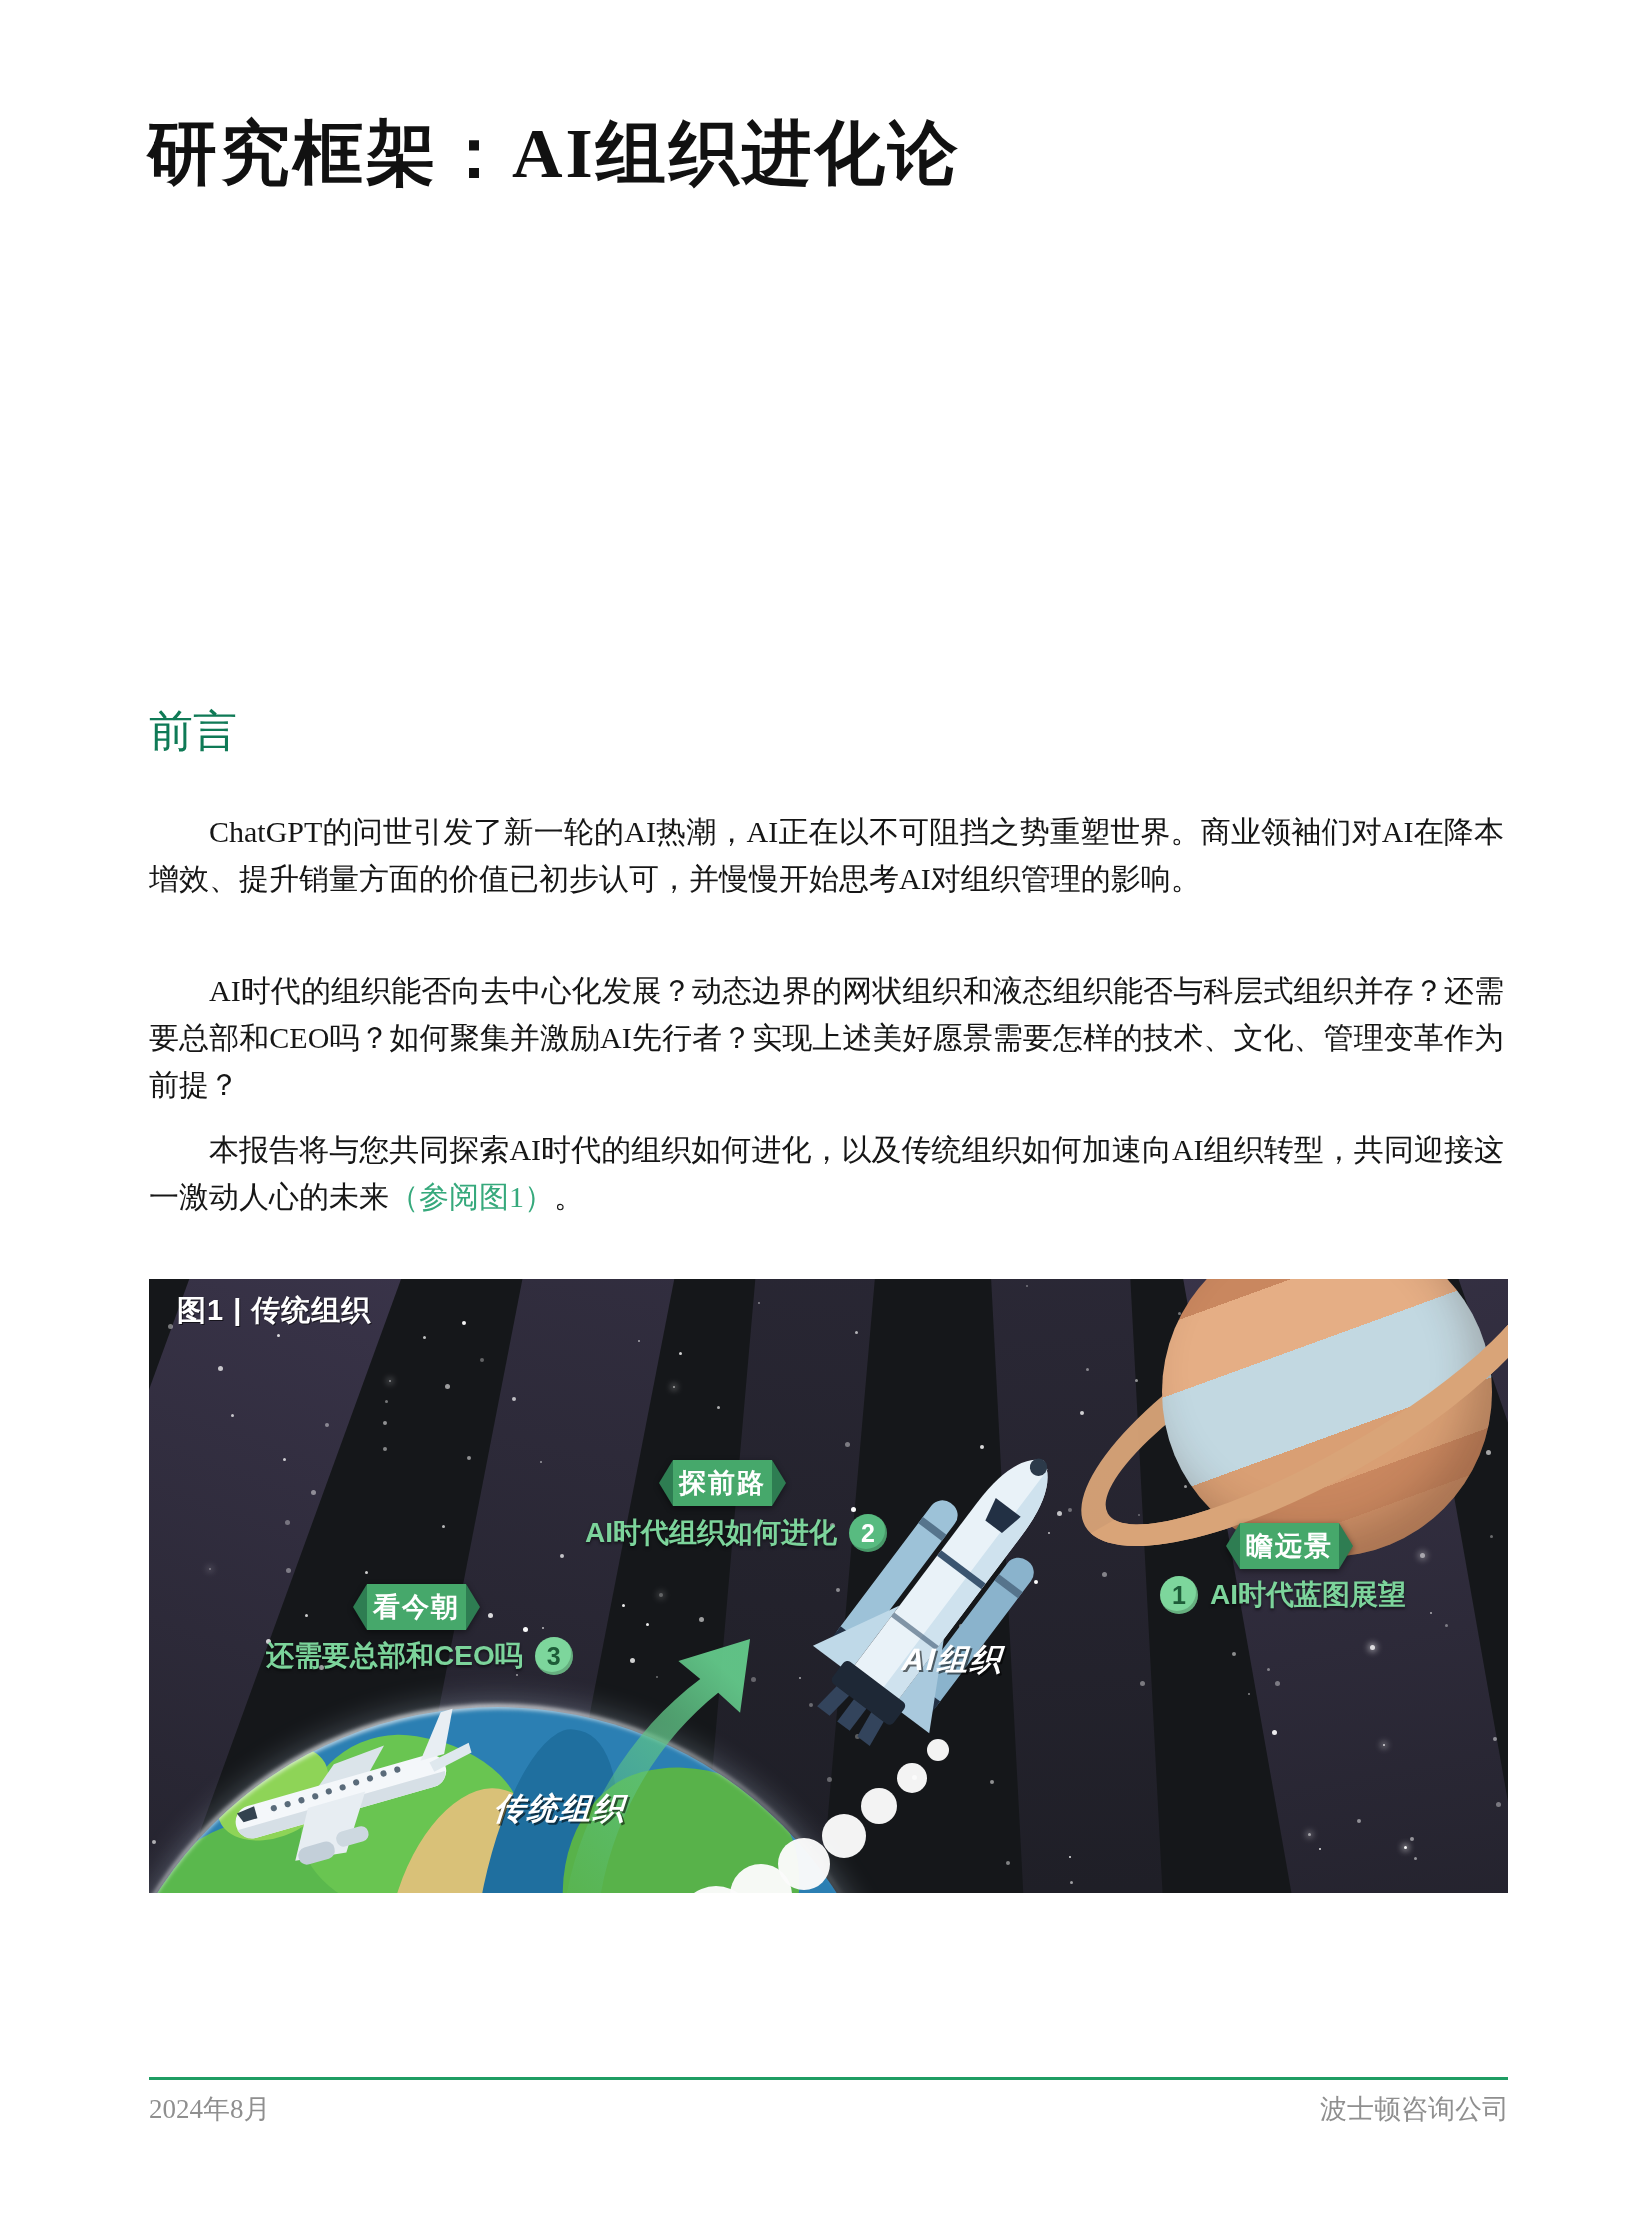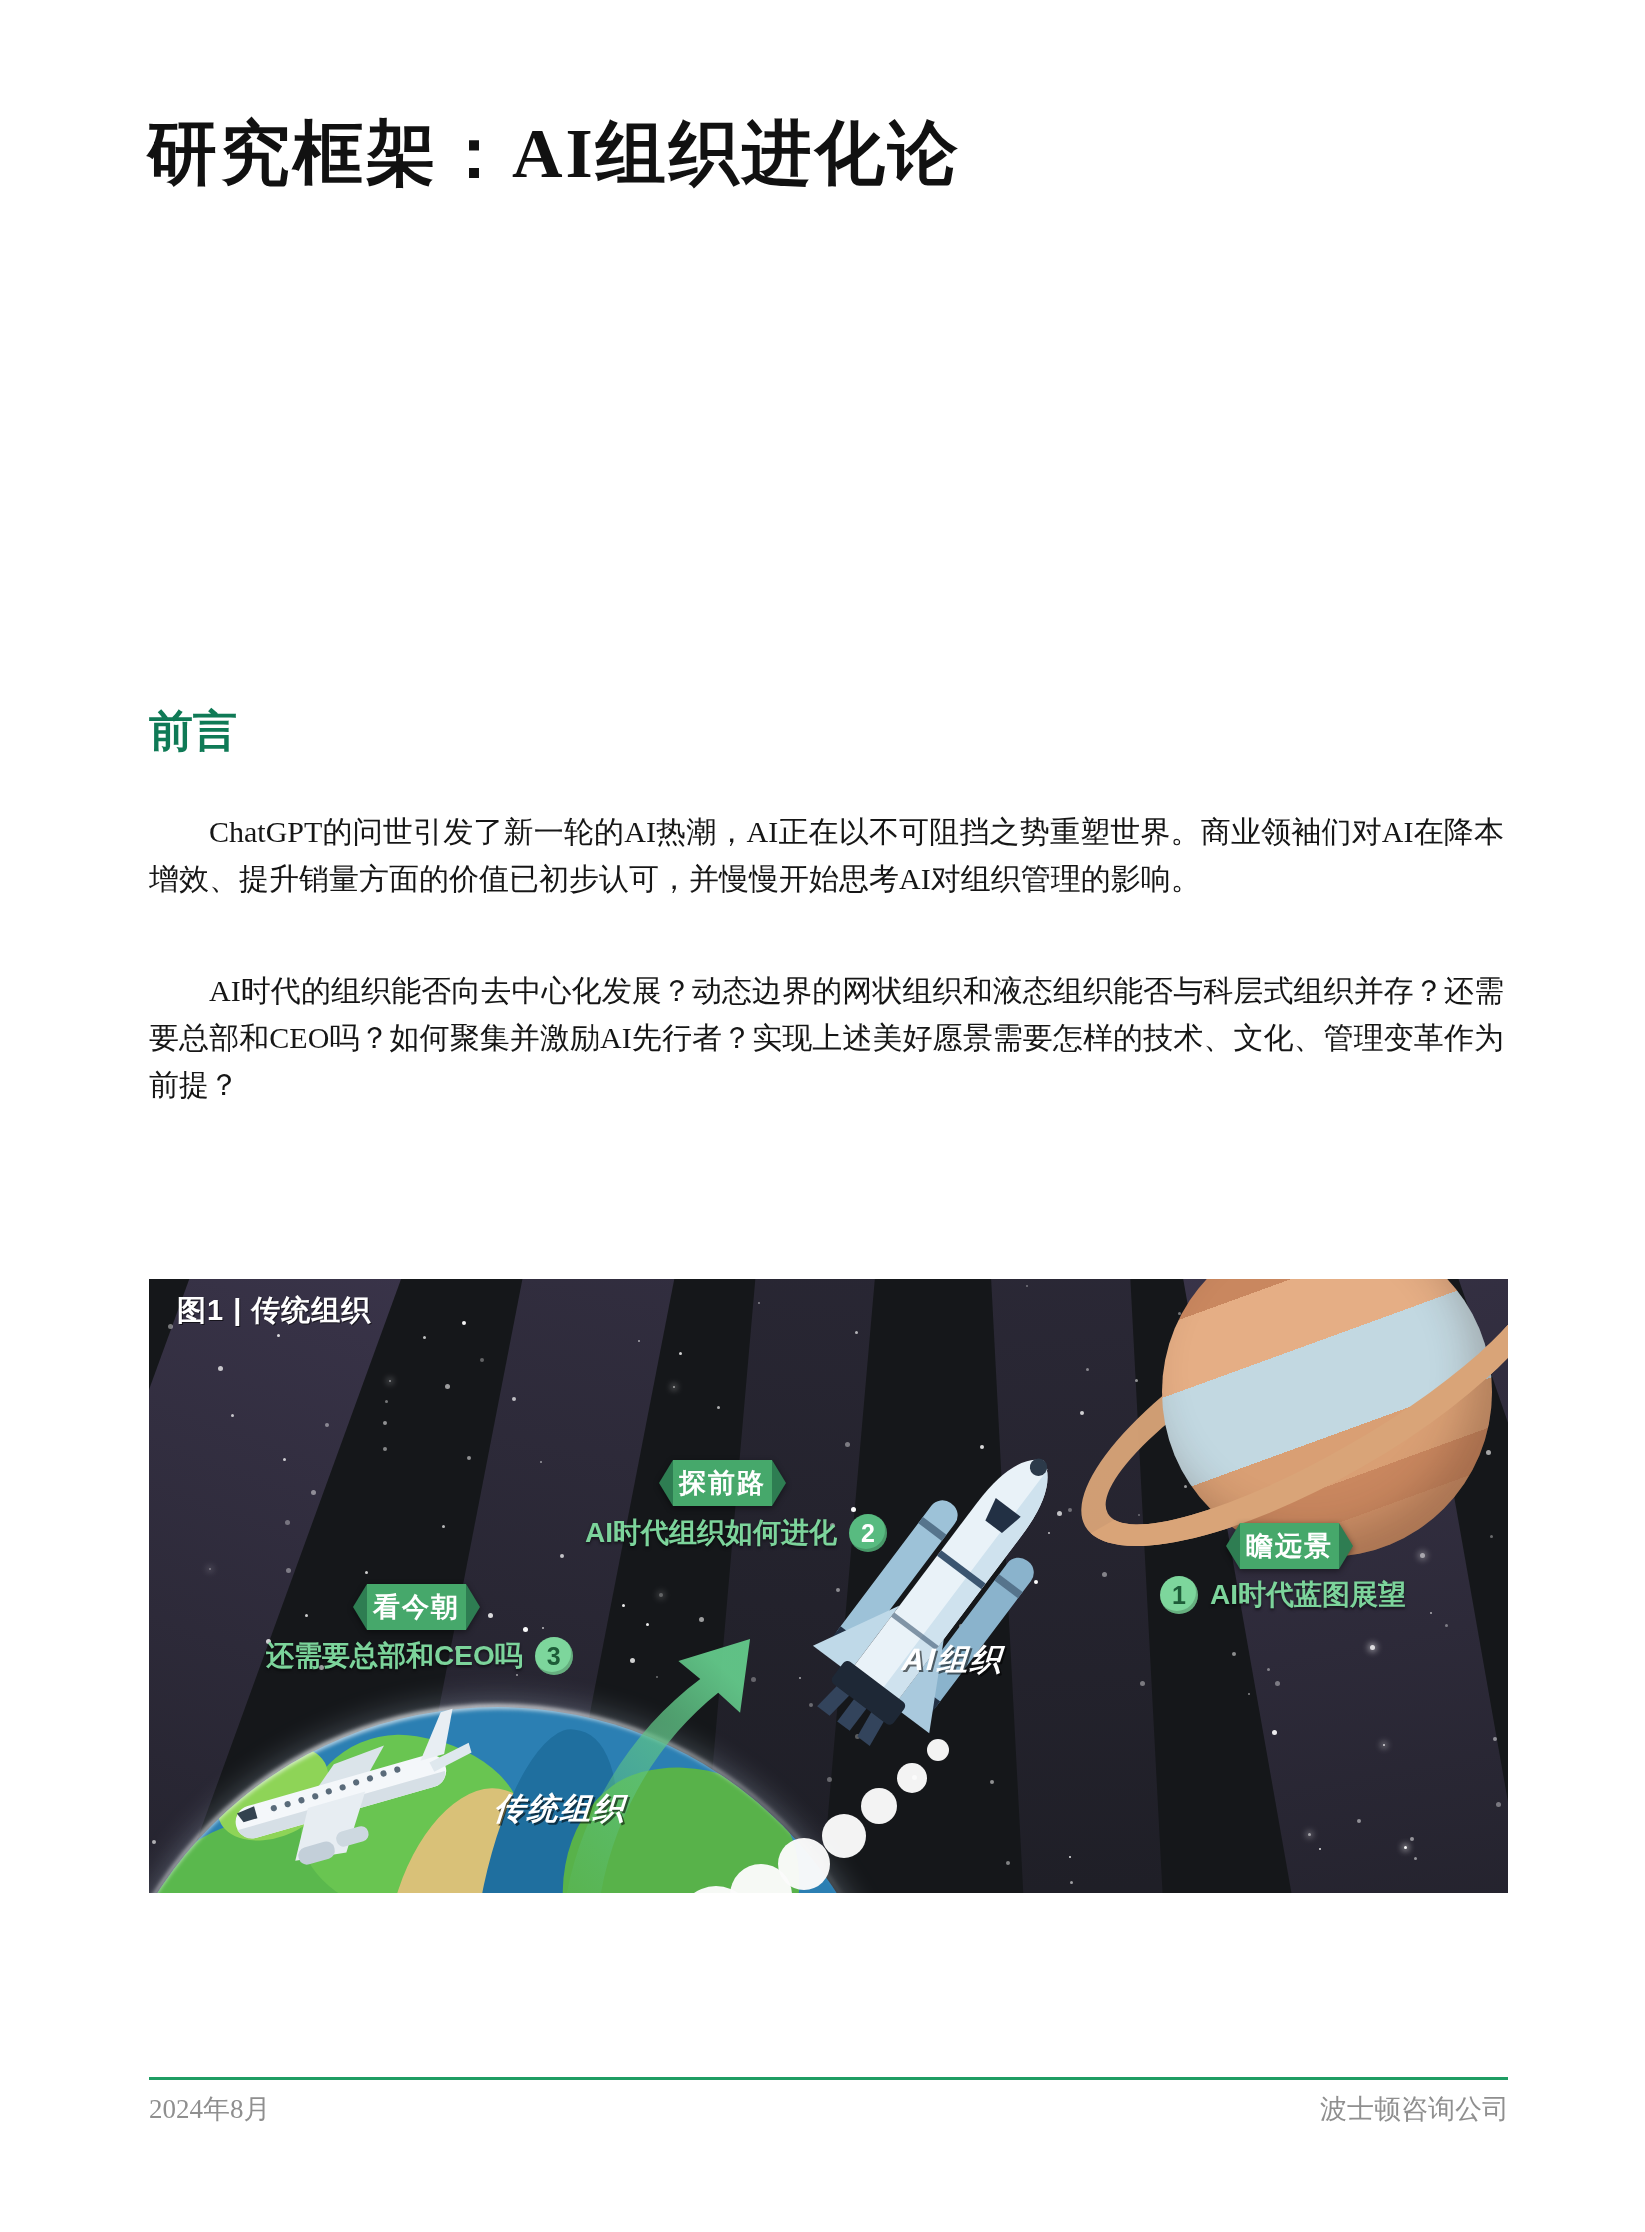--- a/index.html
+++ b/index.html
@@ -17,21 +17,21 @@
     position:relative;width:1646px;height:2233px;background:#fff;overflow:hidden;
     font-family:"Liberation Serif","DejaVu Serif",serif;color:#1a1a1a;
   }
   .page-title{
     position:absolute;left:147px;top:107px;width:1363px;
     font-size:70px;font-weight:700;letter-spacing:3px;color:#111;
     font-family:"Liberation Serif","DejaVu Serif",serif;
   }
   .section-heading{
     position:absolute;left:149px;top:702px;
-    font-size:44px;font-weight:700;color:var(--heading-green);
+    font-size:44px;font-weight:400;color:var(--heading-green);
   }
   .body-par{
     position:absolute;left:149px;width:1355px;
     font-size:30px;line-height:47px;text-align:justify;text-justify:inter-ideograph;
     text-indent:2em;color:#161616;
   }
   .p1{top:808px;}
   .p2{top:967px;}
   .p3{top:1126px;}
   .fig-link{color:var(--link-green);text-decoration:none;}
@@ -136,20 +136,21 @@
 <body>
 
 <div class="page">
 
   <h1 class="page-title">研究框架：AI组织进化论</h1>
 
   <h2 class="section-heading">前言</h2>
 
   <p class="body-par p2">AI时代的组织能否向去中心化发展？动态边界的网状组织和液态组织能否与科层式组织并存？还需要总部和CEO吗？如何聚集并激励AI先行者？实现上述美好愿景需要怎样的技术、文化、管理变革作为前提？</p>
   <p class="body-par p1">ChatGPT的问世引发了新一轮的AI热潮，AI正在以不可阻挡之势重塑世界。商业领袖们对AI在降本增效、提升销量方面的价值已初步认可，并慢慢开始思考AI对组织管理的影响。</p>
+  <p class="body-par p3"><span>本报告将与您共同探索AI时代的组织如何进化，以及传统组织如何加速向AI组织转型，共同迎接这一激动人心的未来</span><a href="#" class="fig-link">（参阅图1）</a><span>。</span></p>
 
   <div class="figure">
 
     <div class="ray"></div>
     <div class="ray"></div>
     <div class="ray"></div>
     <div class="ray"></div>
     <div class="ray"></div>
     <div class="ray"></div>
 

